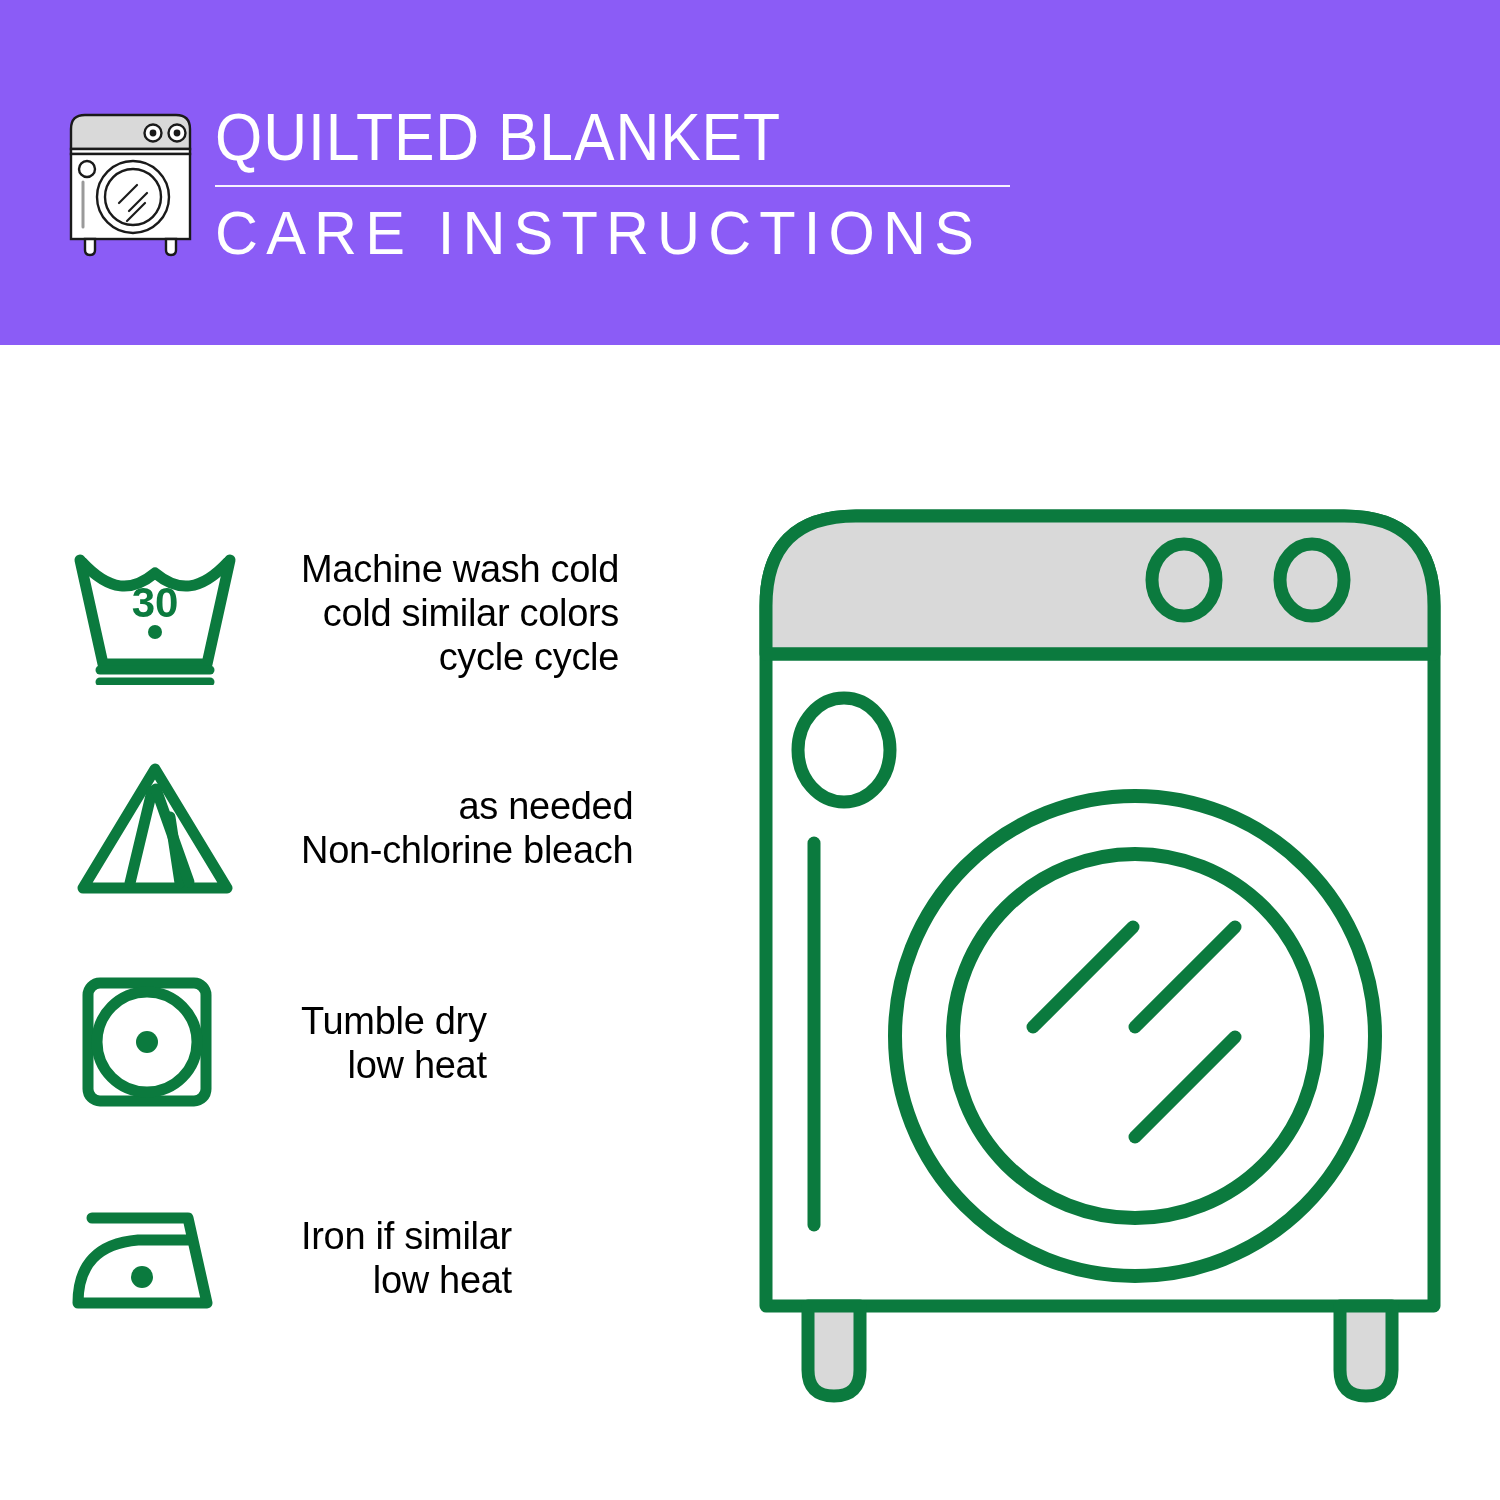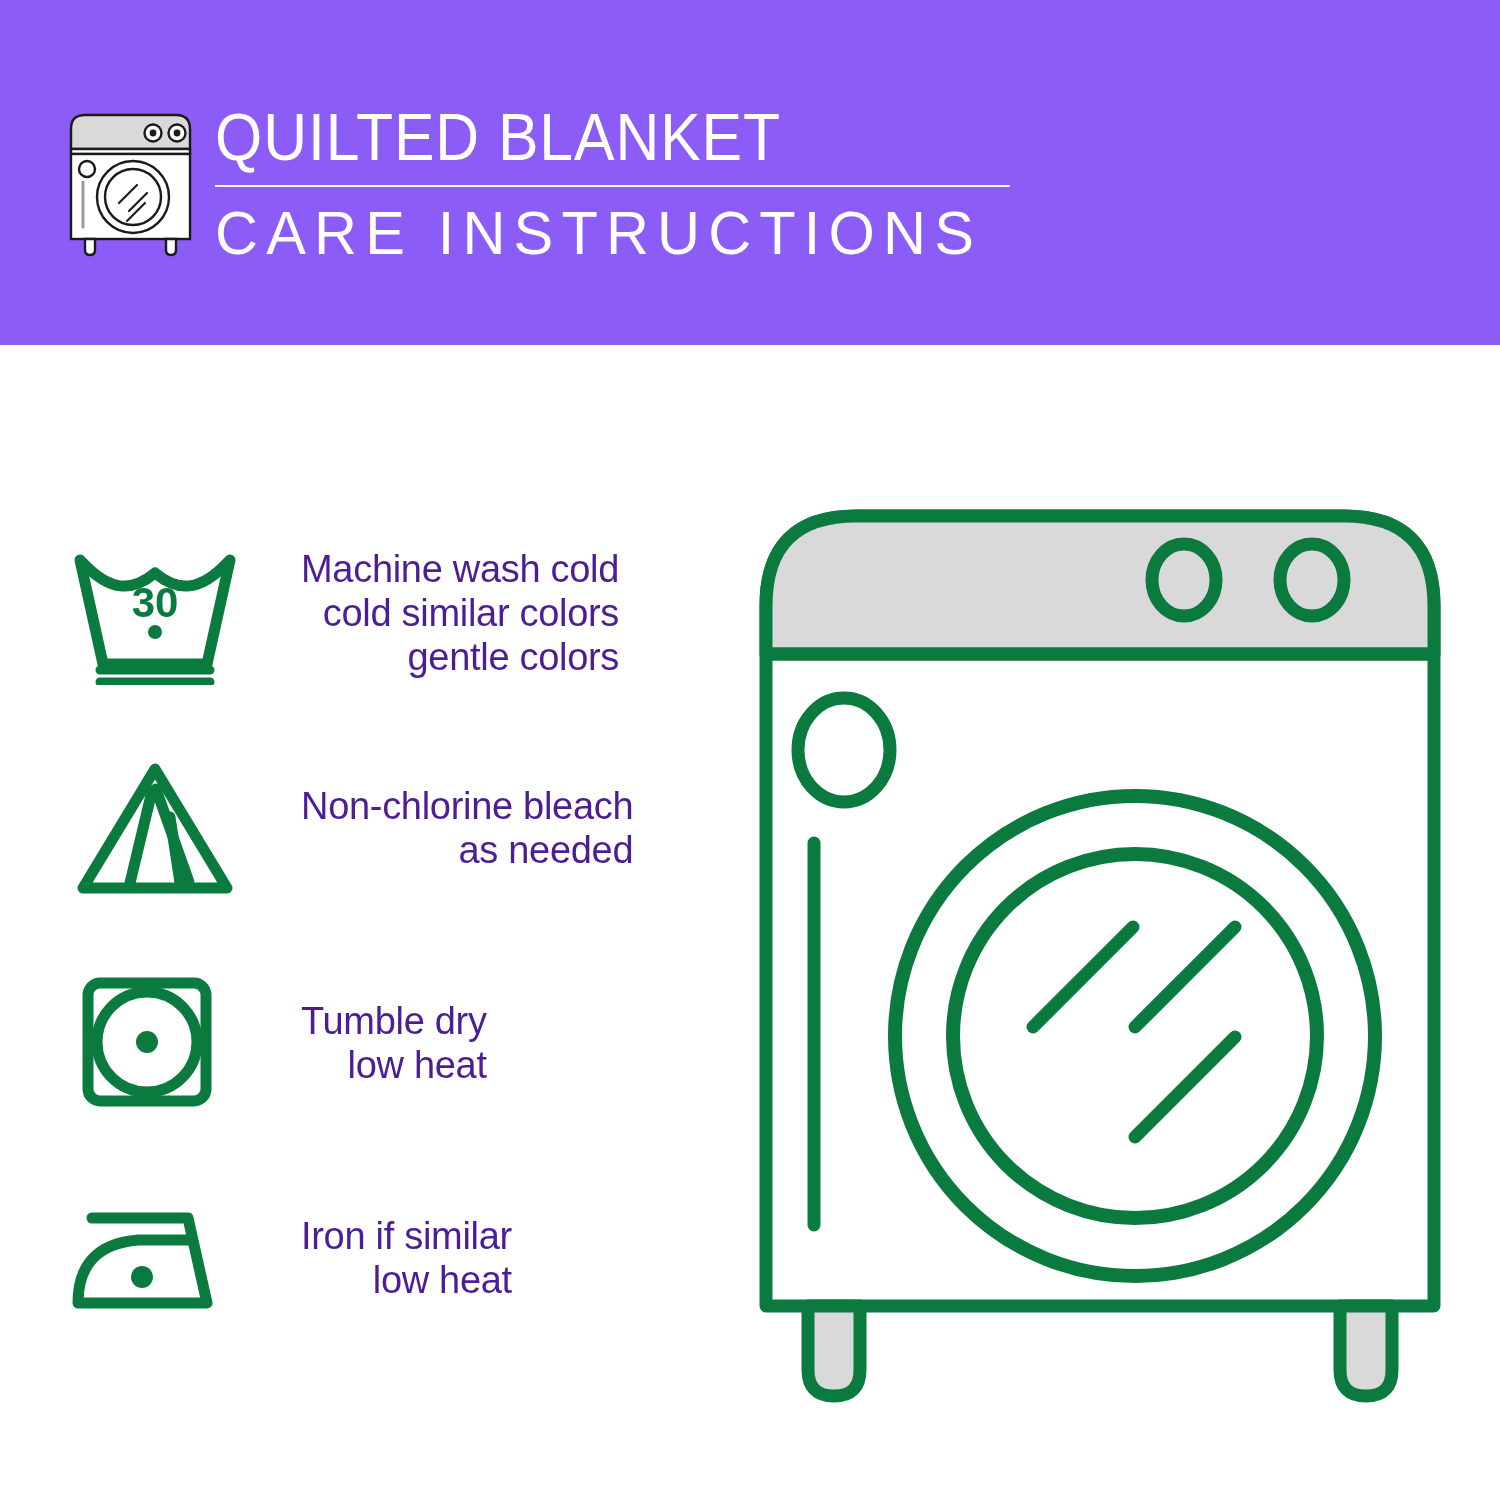--- a/index.html
+++ b/index.html
@@ -86,21 +86,21 @@
     text-align: right;
   }
   .care-icon {
     width: 175px;
     flex: 0 0 175px;
     display: flex;
     align-items: center;
     justify-content: flex-start;
   }
   .care-text {
-    color: #4c1d95;
+    color: #000000;
     font-family: "Liberation Sans", sans-serif;
     font-size: 38px;
     line-height: 44px;
     font-weight: 400;
     letter-spacing: -0.3px;
     padding-left: 56px;
   }
   .care-text .line { display: block; white-space: nowrap; }
 
   
@@ -163,40 +163,40 @@
           <path d="M12 22 C40 52 62 52 85 33 C108 52 130 52 158 22" fill="none" stroke="#0b7a3e" stroke-width="11" stroke-linecap="round" stroke-linejoin="round"></path>
           <line x1="30" y1="130" x2="140" y2="130" stroke="#0b7a3e" stroke-width="9" stroke-linecap="round"></line>
           <line x1="30" y1="142" x2="140" y2="142" stroke="#0b7a3e" stroke-width="9" stroke-linecap="round"></line>
           <text x="85" y="77" font-family="'Liberation Sans', sans-serif" font-size="42" font-weight="700" fill="#0b7a3e" text-anchor="middle">30</text>
           <circle cx="85" cy="92" r="7" fill="#0b7a3e"></circle>
         </svg>
       </div>
       <div class="care-text">
         <span class="line">Machine wash cold</span>
         <span class="line">cold similar colors</span>
-        <span class="line">gentle colors</span>
+        <span class="line">cycle cycle</span>
       </div>
     </div>
 
     <div class="care-row">
       <div class="care-icon">
         <svg viewBox="0 0 170 145" width="170" height="145">
           <path d="M85 14 L157 133 H13 Z" fill="none" stroke="#0b7a3e" stroke-width="11" stroke-linecap="round" stroke-linejoin="round"></path>
           <path d="M82 36 L60 128" fill="none" stroke="#0b7a3e" stroke-width="11" stroke-linecap="round"></path>
           <path d="M100 62 L110 128" fill="none" stroke="#0b7a3e" stroke-width="11" stroke-linecap="round"></path>
           <path d="M89 40 L122 128" fill="none" stroke="#0b7a3e" stroke-width="0"></path>
           <path d="M83 35 L113 123" fill="none" stroke="#0b7a3e" stroke-width="11" stroke-linecap="round" opacity="0"></path>
           <path d="M86 33 L55 128 M104 64 L112 128" fill="none" stroke="#0b7a3e" stroke-width="0"></path>
           <path d="M88 31 L123 125" fill="none" stroke="#0b7a3e" stroke-width="11" stroke-linecap="round" opacity="0"></path>
           <path d="M86 34 L119 127" fill="none" stroke="#0b7a3e" stroke-width="11" stroke-linecap="round"></path>
         </svg>
       </div>
       <div class="care-text">
+        <span class="line">as needed</span>
         <span class="line">Non-chlorine bleach</span>
-        <span class="line">as needed</span>
       </div>
     </div>
 
     <div class="care-row">
       <div class="care-icon">
         <svg viewBox="0 0 170 145" width="170" height="145">
           <rect x="18" y="13" width="118" height="118" rx="12" ry="12" fill="none" stroke="#0b7a3e" stroke-width="11"></rect>
           <circle cx="77" cy="72" r="50" fill="none" stroke="#0b7a3e" stroke-width="11"></circle>
           <circle cx="77" cy="72" r="11" fill="#0b7a3e"></circle>
         </svg>

